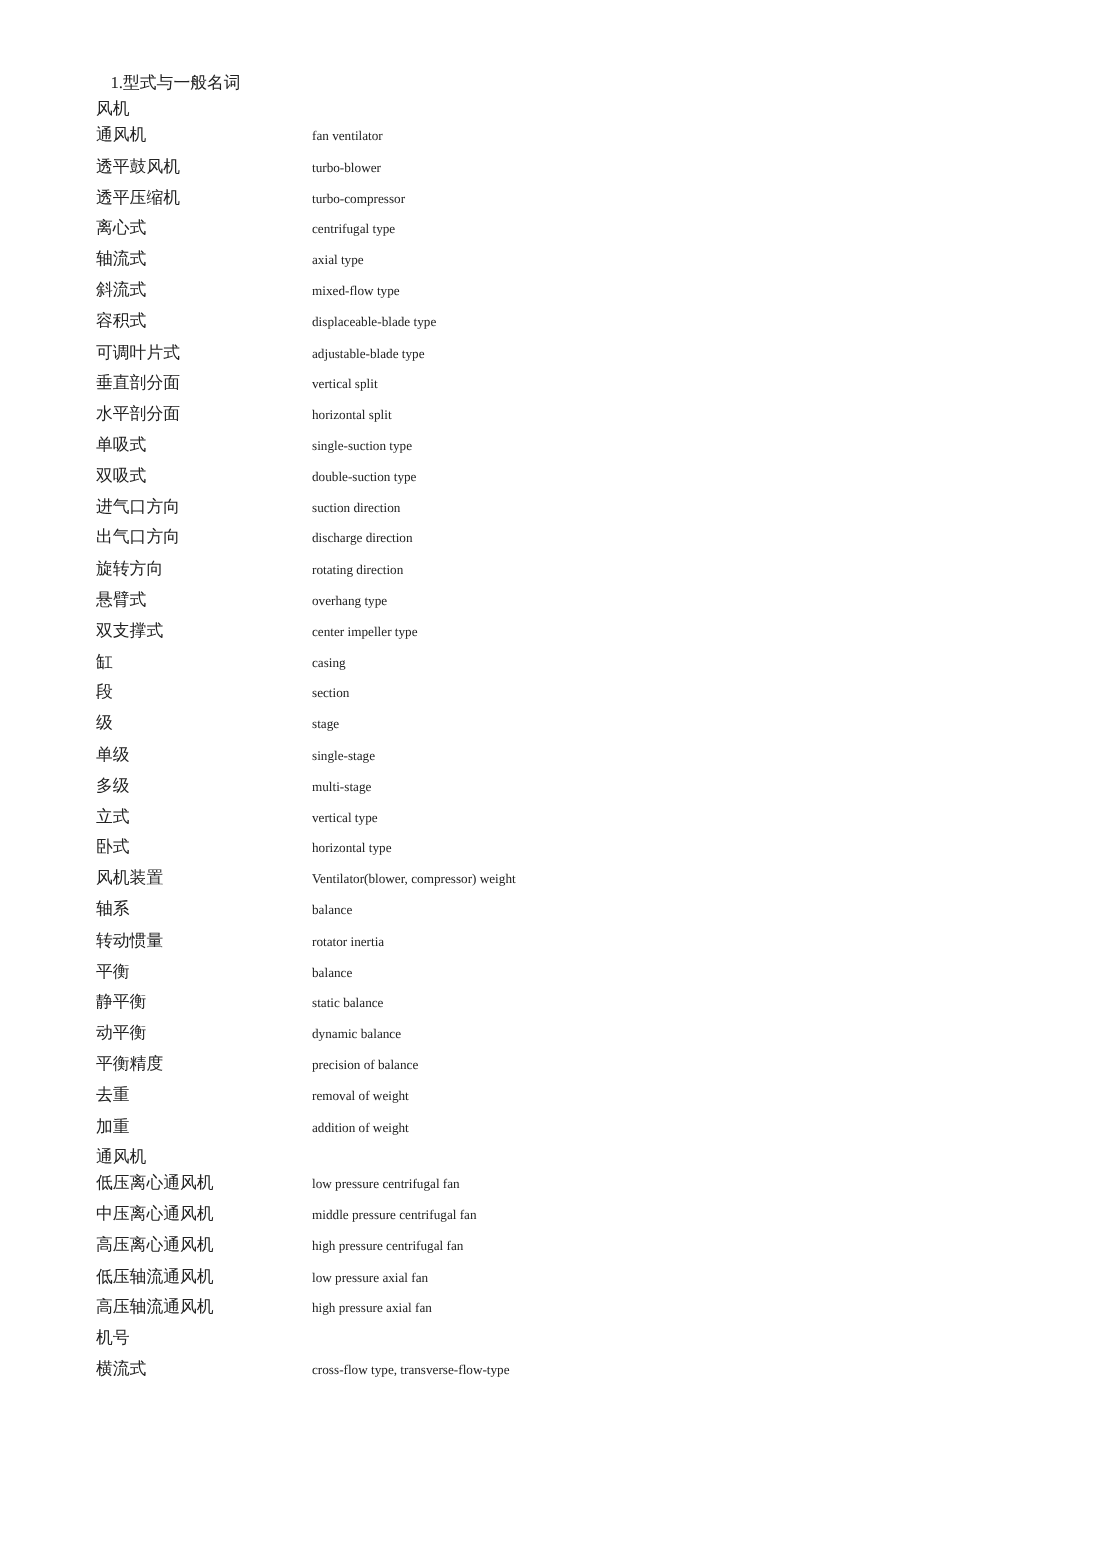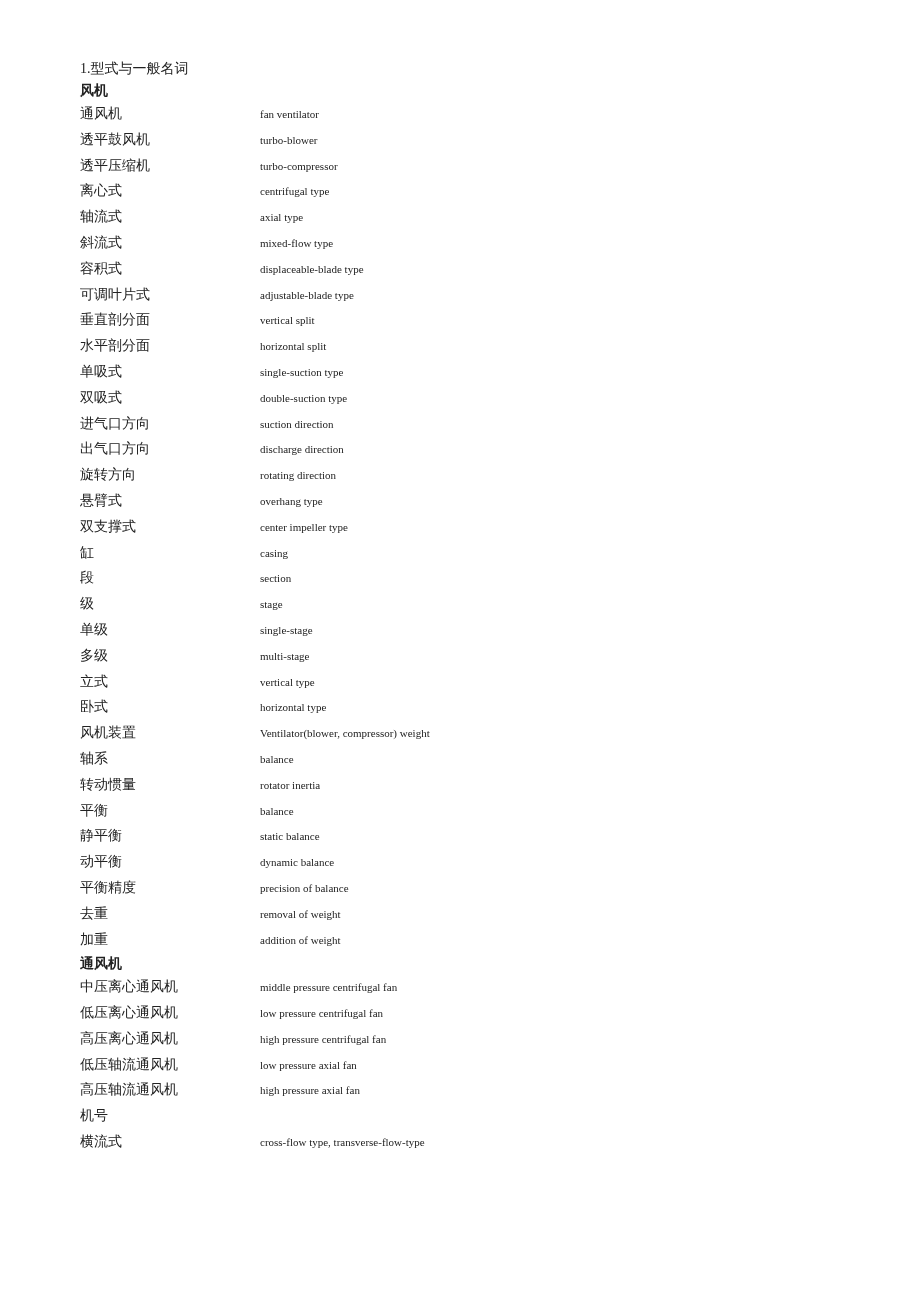--- a/index.html
+++ b/index.html
@@ -13,24 +13,25 @@
       font-size: 14px;
       color: #222222;
       padding: 60px 80px;
       width: 920px;
       min-height: 1302px;
     }
     .section-header {
       font-size: 14px;
       font-weight: normal;
       margin-bottom: 4px;
+      margin-left: 12px;
     }
     .category-header {
       font-size: 14px;
-      font-weight: bold;
+      font-weight: normal;
       margin-top: 2px;
       margin-bottom: 2px;
     }
     .term-row {
       display: flex;
       flex-direction: row;
       align-items: baseline;
       margin-bottom: 2px;
       line-height: 1.7;
     }
@@ -184,28 +185,28 @@
       <div class="term-row">
         <span class="term-chinese">加重</span>
         <span class="term-english">addition of weight</span>
       </div>
     </div>
 
   <div class="category-header" style="margin-top:4px;">通风机</div>
 
   <div id="ventilator-terms-container">
       <div class="term-row">
+        <span class="term-chinese">低压离心通风机</span>
+        <span class="term-english">low pressure centrifugal fan</span>
+      </div>
+      <div class="term-row">
         <span class="term-chinese">中压离心通风机</span>
         <span class="term-english">middle pressure centrifugal fan</span>
       </div>
       <div class="term-row">
-        <span class="term-chinese">低压离心通风机</span>
-        <span class="term-english">low pressure centrifugal fan</span>
-      </div>
-      <div class="term-row">
         <span class="term-chinese">高压离心通风机</span>
         <span class="term-english">high pressure centrifugal fan</span>
       </div>
       <div class="term-row">
         <span class="term-chinese">低压轴流通风机</span>
         <span class="term-english">low pressure axial fan</span>
       </div>
       <div class="term-row">
         <span class="term-chinese">高压轴流通风机</span>
         <span class="term-english">high pressure axial fan</span>

